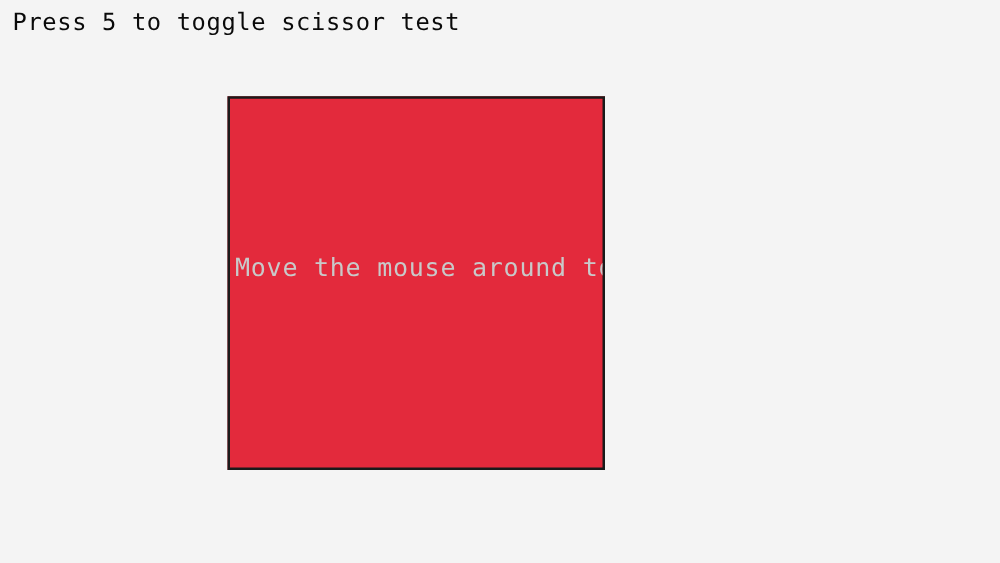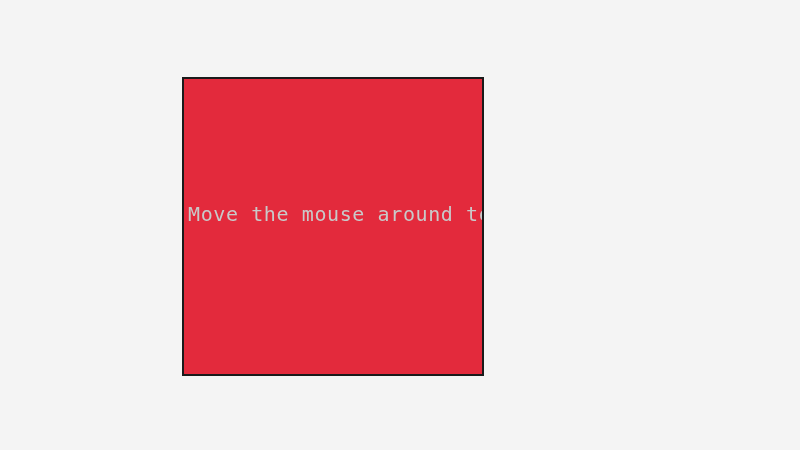--- a/index.html
+++ b/index.html
@@ -67,18 +67,19 @@
     white-space: pre;
     -webkit-font-smoothing: none;
     font-smooth: never;
   }
 </style>
 </head>
 <body>
 
 <div id="app-canvas">
 
+  <div id="hint-text">Press 5 to toggle scissor test</div>
 
   <div id="scissor-rect">
     <div id="scissor-message">Move the mouse around to reveal</div>
   </div>
 
 </div>
 
 </body></html>

